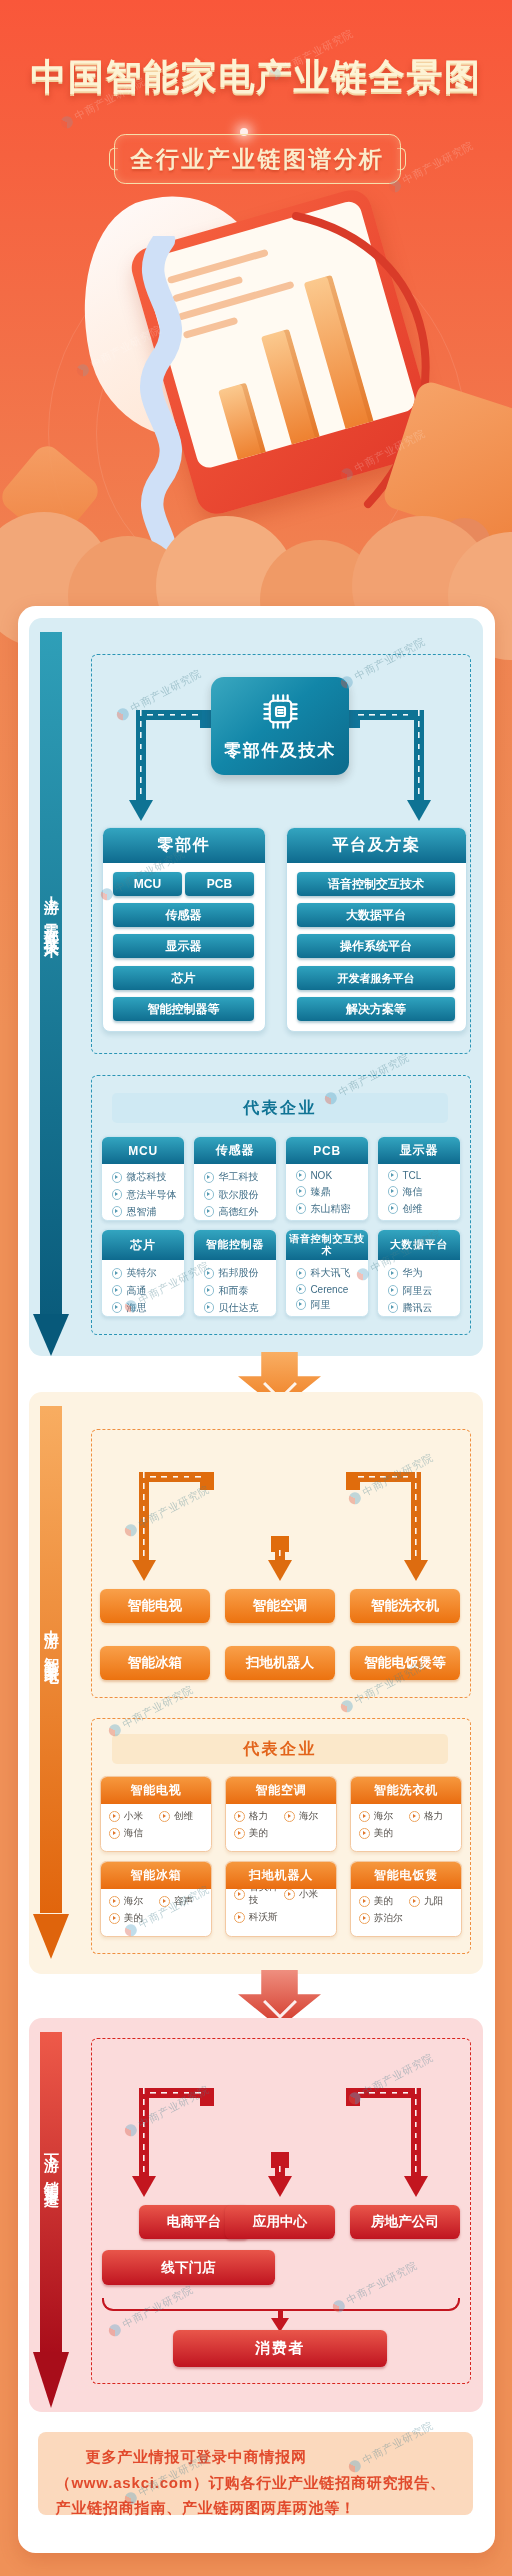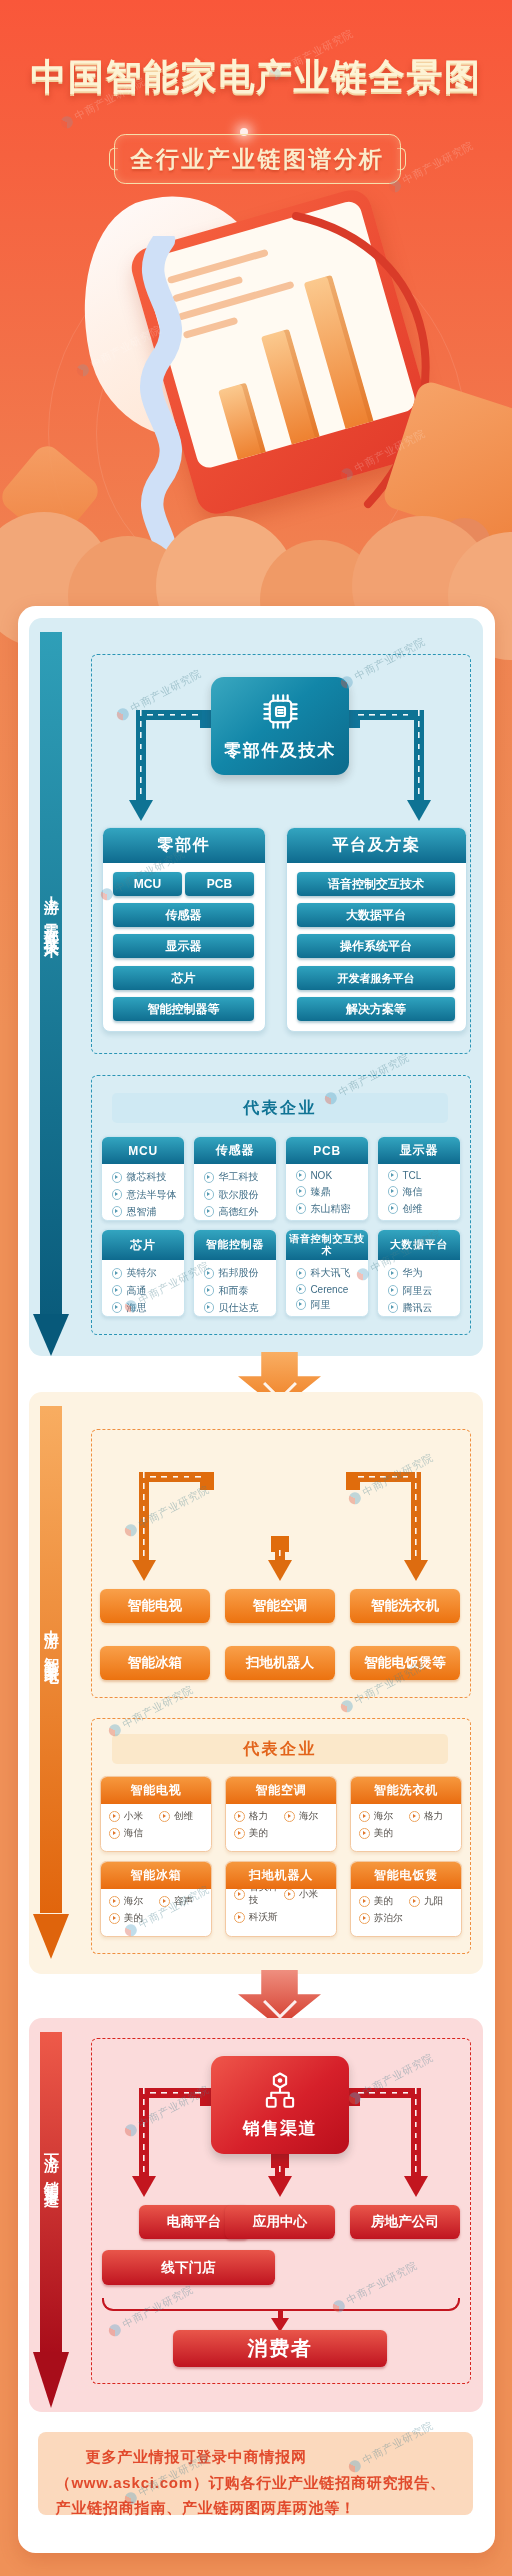--- a/index.html
+++ b/index.html
@@ -517,51 +517,39 @@
   <div class="abs panel p-low"></div>
   <div class="abs vbar vb-low"></div>
   <div class="abs vhead vh-low"></div>
   <div class="abs vlabel" style="left:40px;top:2142px;">下游：销售渠道</div>
 
   <div class="abs dashed d-red" style="left:91px;top:2038px;width:378px;height:344px;"></div>
 
   <div class="abs stub" style="left:200px;top:2088px;width:14.4px;height:17.6px;background:#c5161f;"></div>
   <div class="abs stub" style="left:346px;top:2088px;width:14.4px;height:17.6px;background:#c5161f;"></div>
   <div class="abs stub" style="left:271px;top:2152px;width:17.6px;height:16px;background:#c5161f;"></div>
-  <div class="abs node n-low" style="left:211px;top:2056px;">
-    <svg width="42" height="42" viewBox="0 0 48 48">
-      <g stroke="#fff" stroke-width="2.4" fill="none" stroke-linecap="round" stroke-linejoin="round">
-        <path d="M24 4 L31 8 V16 L24 20 L17 16 V8 Z"></path>
-        <circle cx="24" cy="12" r="2.6" fill="#fff" stroke="none"></circle>
-        <path d="M24 20 V26 M14 32 V26 H34 V32"></path>
-        <rect x="9" y="32" width="10" height="10" rx="1.5"></rect>
-        <rect x="29" y="32" width="10" height="10" rx="1.5"></rect>
-      </g>
-    </svg>
-    <div class="node-label">销售渠道</div>
-  </div>
 
   <div class="abs hseg seg-low" style="left:139px;top:2088px;width:62px;"></div>
   <div class="abs vseg seg-low" style="left:139px;top:2088px;height:88px;"></div>
   <div class="abs ahead ah-low" style="left:132px;top:2176px;"></div>
   <div class="abs hseg seg-low" style="left:358px;top:2088px;width:62px;"></div>
   <div class="abs vseg seg-low" style="left:411px;top:2088px;height:88px;"></div>
   <div class="abs ahead ah-low" style="left:404px;top:2176px;"></div>
   <div class="abs vseg seg-low" style="left:275px;top:2166px;height:11.2px;"></div>
   <div class="abs ahead ah-low" style="left:268px;top:2176px;"></div>
 
   <div class="abs btn b-red" style="left:100px;top:2205px;width:110px;height:34px;font-size:13.6px;margin-left:39px;">电商平台</div>
   <div class="abs btn b-red" style="left:225px;top:2205px;width:110px;height:34px;font-size:13.6px;">应用中心</div>
   <div class="abs btn b-red" style="left:350px;top:2205px;width:110px;height:34px;font-size:13.6px;">房地产公司</div>
   <div class="abs btn b-red" style="left:102px;top:2250px;width:173px;height:35px;font-size:13.6px;">线下门店</div>
 
   <div class="abs brace"></div>
   <div class="abs stem"></div>
   <div class="abs stemhead"></div>
-  <div class="abs btn b-red" style="left:173px;top:2330px;width:214px;height:37px;font-size:20px;letter-spacing:1.6px;">消费者</div>
+  <div class="abs btn b-red" style="left:173px;top:2330px;width:214px;height:37px;font-size:15px;letter-spacing:1.6px;">消费者</div>
 
   <div class="abs footer-note">更多产业情报可登录中商情报网（www.askci.com）订购各行业产业链招商研究报告、产业链招商指南、产业链两图两库两池等！</div>
 
   <div class="wm wm-white" style="left:56px;top:96px;">
       <span class="wm-logo"></span>
       <span>中商产业研究院</span>
     </div>
   <div class="wm wm-white" style="left:264px;top:48px;">
       <span class="wm-logo"></span>
       <span>中商产业研究院</span>

